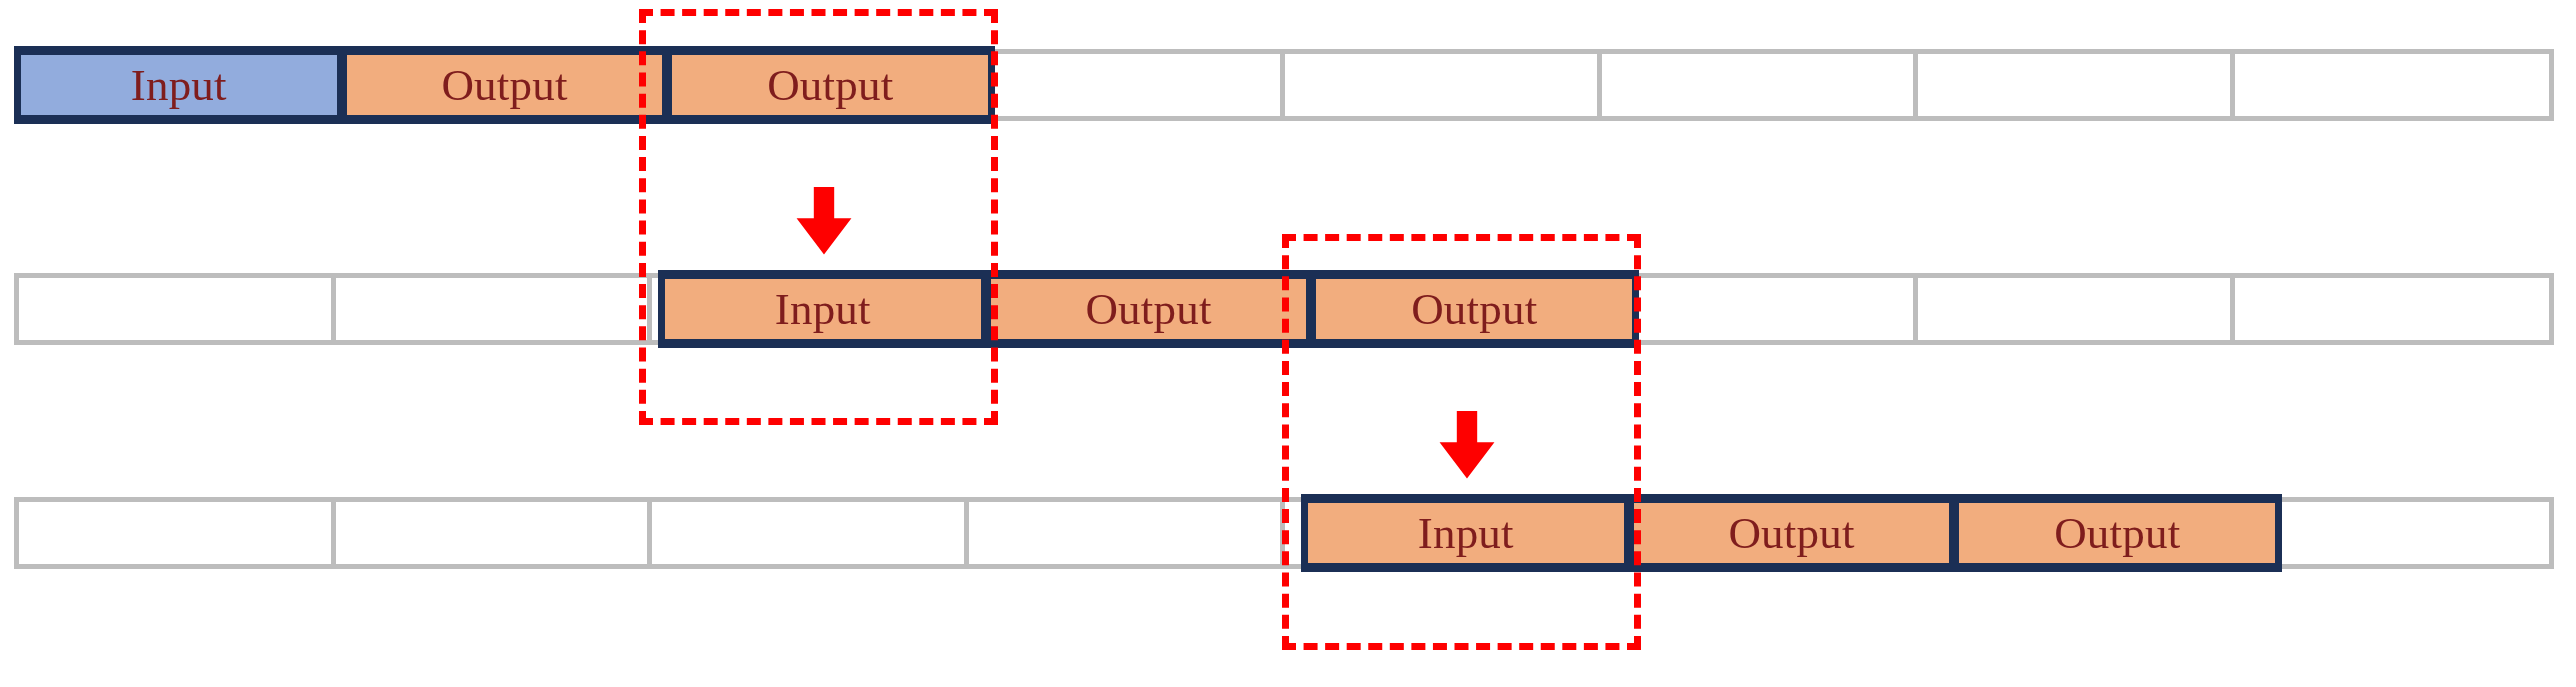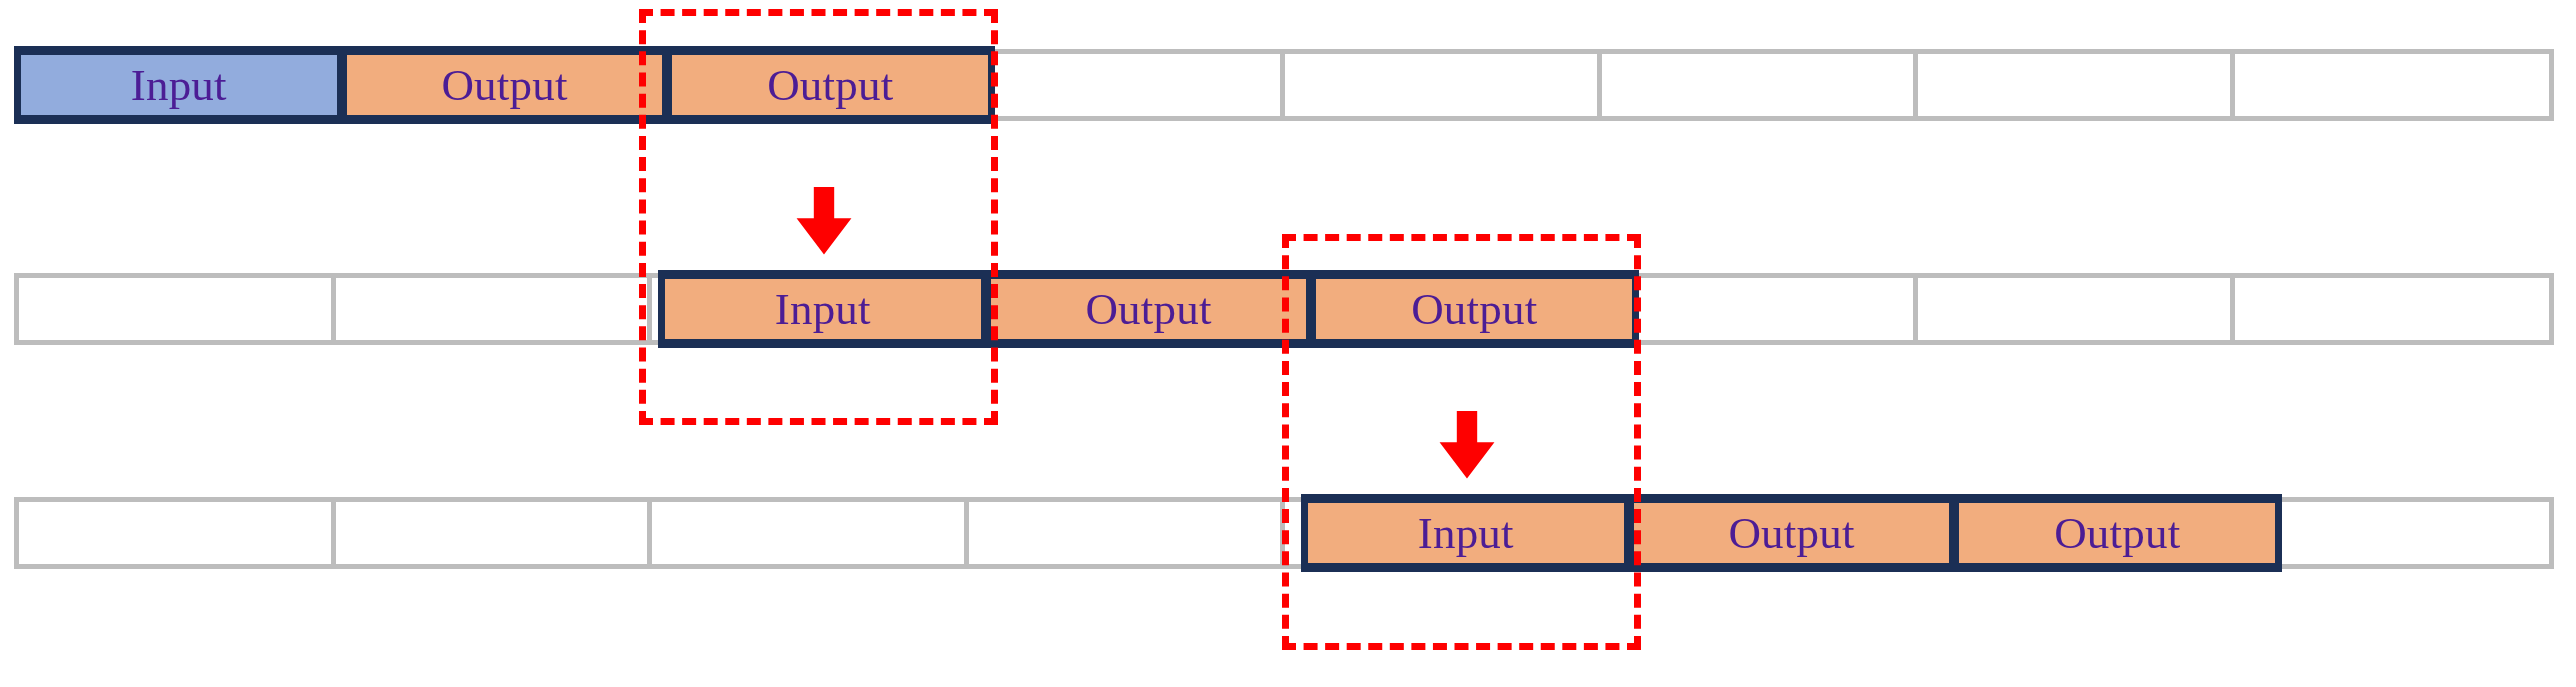--- a/index.html
+++ b/index.html
@@ -45,21 +45,21 @@
   }
   .seg {
     box-sizing: border-box;
     flex: 1 1 0;
     height: 100%;
     display: flex;
     align-items: center;
     justify-content: center;
     font-size: 45px;
     line-height: 1;
-    color: #4c1d95;
+    color: #7f1d1d;
     letter-spacing: 0.2px;
     margin-right: 10.2px;
   }
   .seg:last-child { margin-right: 0; }
   .seg.input  { background: #92acdd; }
   .seg.output { background: #f2ad7e; }
   .seg.input-orange { background: #f2ad7e; }
 
   
   .dash-box {

